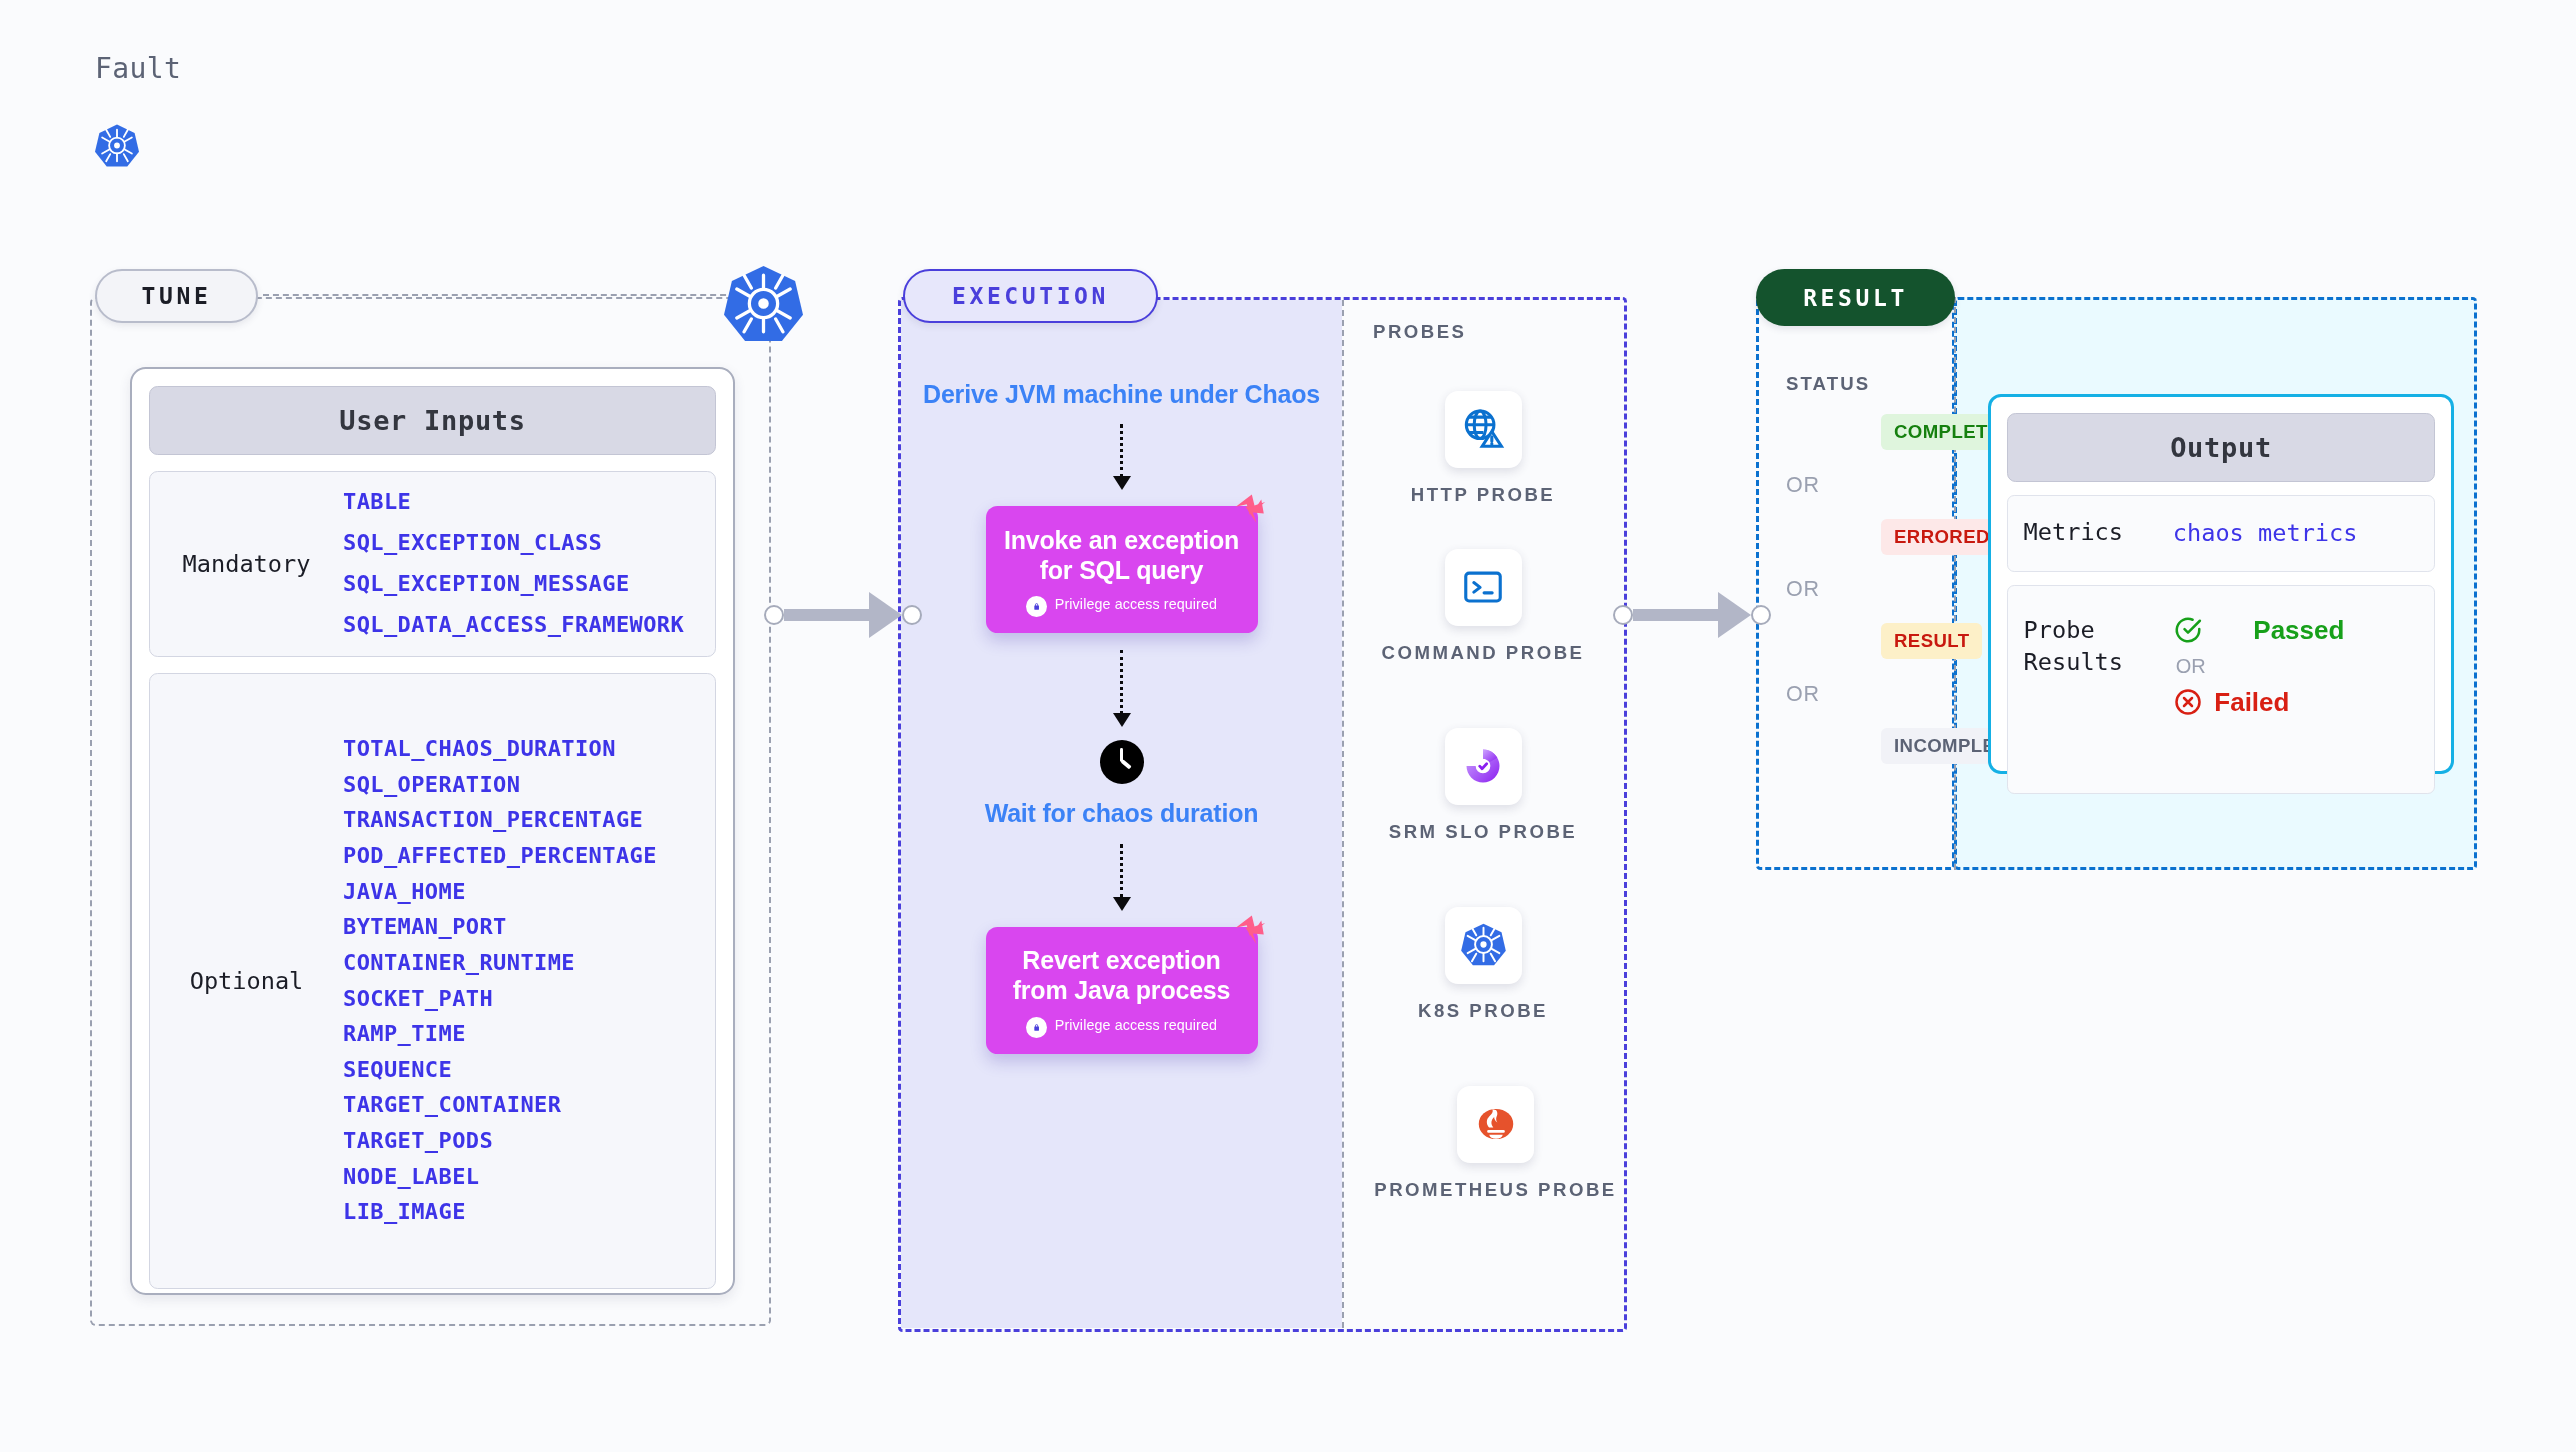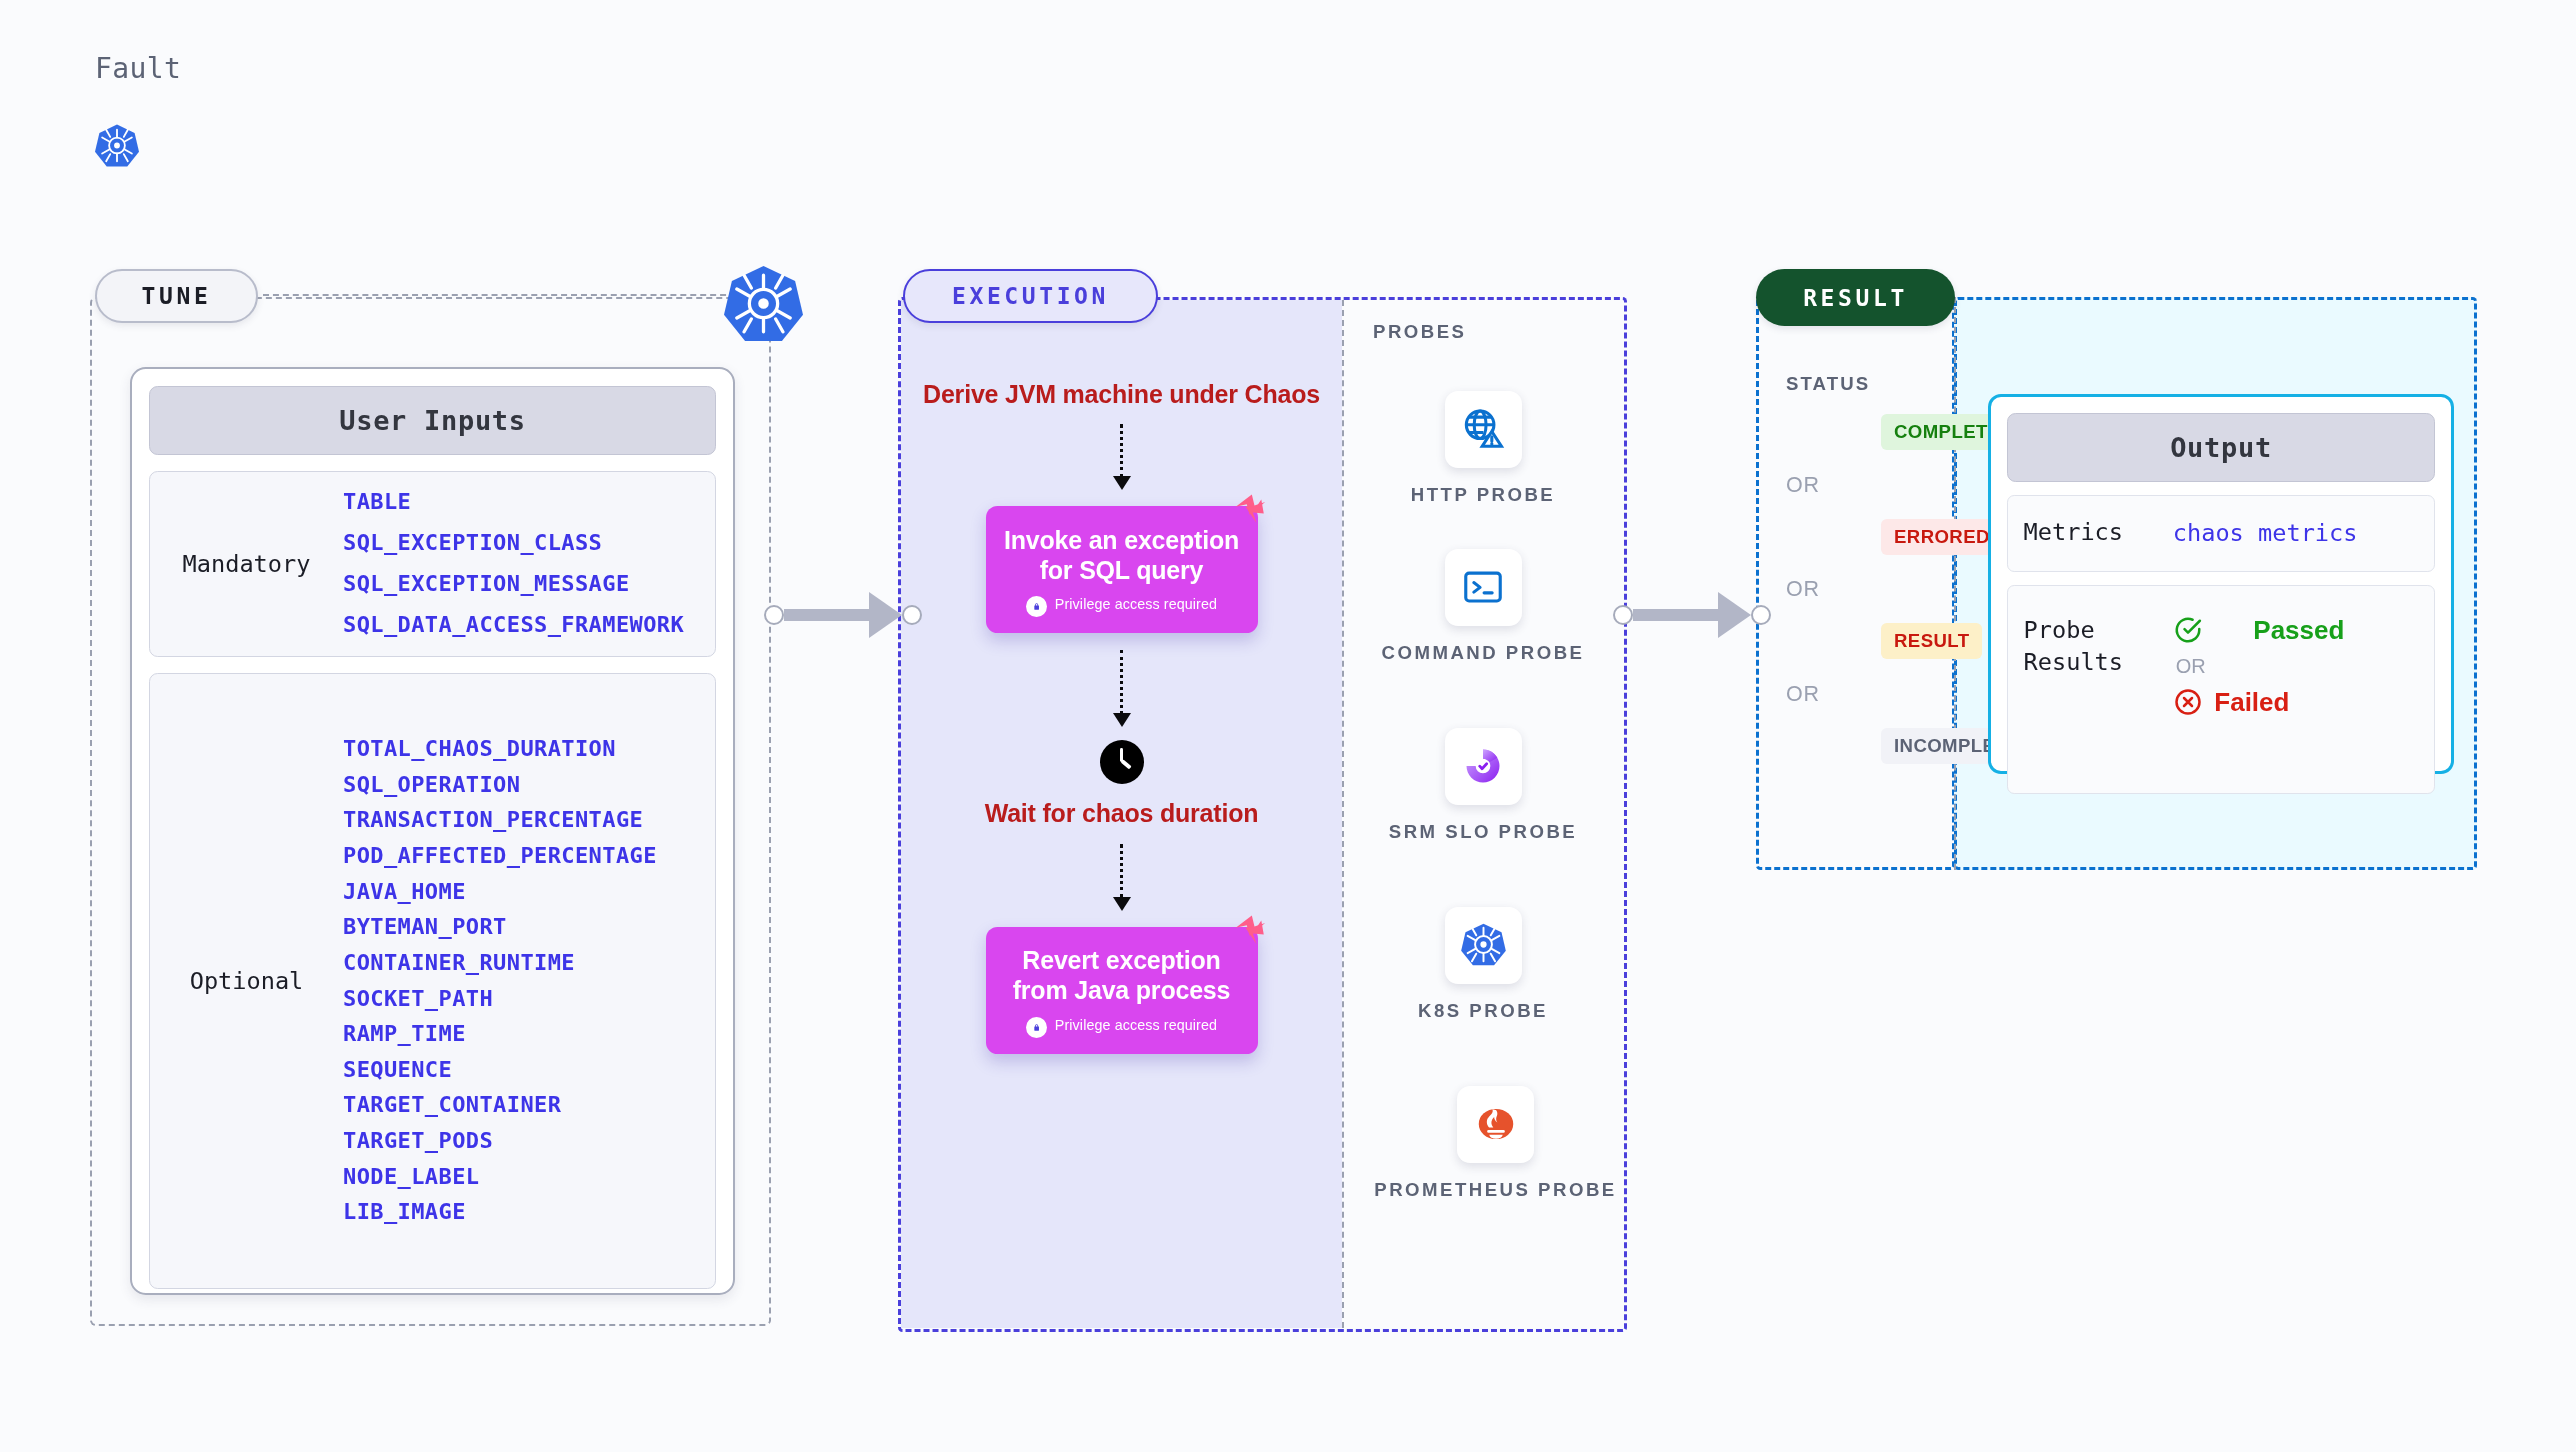--- a/index.html
+++ b/index.html
@@ -129,21 +129,21 @@
     background: #fafbfd;
   }
   .probes-divider {
     position: absolute; left: 1342px; top: 300px; width: 0; height: 1028px;
     border-left: 2.9px dashed #9aa0b0;
   }
 
   .flow { position: absolute; left: 901px; top: 300px; width: 441px; }
   .flow-text {
     text-align: center; font-size: 25px; font-weight: bold;
-    color: #b91c1c; line-height: 1.22; letter-spacing: -0.2px;
+    color: #3b82f6; line-height: 1.22; letter-spacing: -0.2px;
   }
   .vline {
     width: 0; margin: 0 auto;
     border-left: 3.6px dotted #0b0b0d;
   }
   .vcap {
     width: 0; height: 0; margin: -1.4px auto 0;
     border-left: 9.3px solid transparent; border-right: 9.3px solid transparent;
     border-top: 14.3px solid #0b0b0d;
   }

